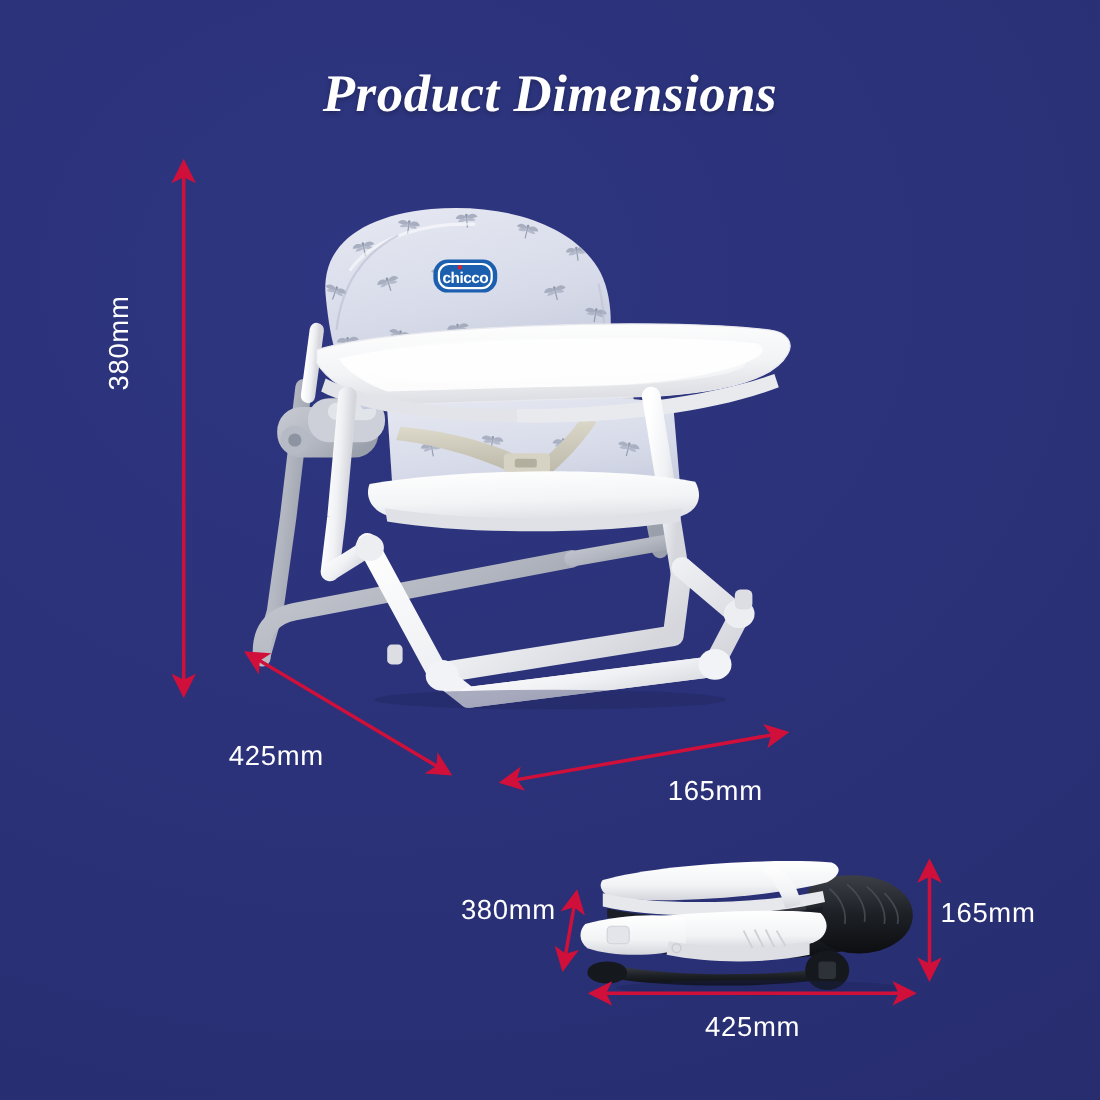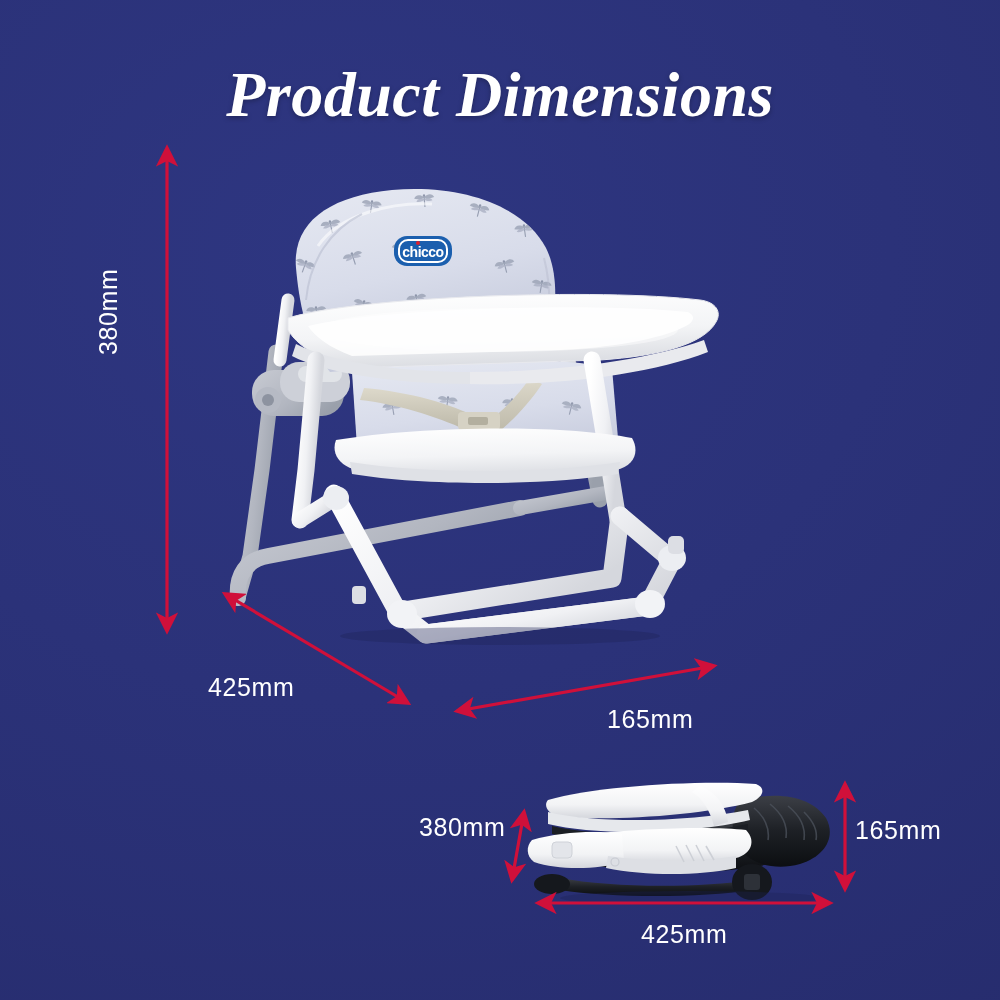--- a/index.html
+++ b/index.html
@@ -20,21 +20,21 @@
   #title {
     position: absolute;
     left: 0;
     top: 58px;
     width: 1000px;
     text-align: center;
     color: #ffffff;
     font-family: "Liberation Serif", serif;
     font-style: italic;
     font-weight: bold;
-    font-size: 64px;
+    font-size: 48px;
     letter-spacing: 0.5px;
     white-space: nowrap;
     text-shadow: 0 2px 5px rgba(0,0,0,0.28);
   }
 
   
   .dim-label {
     position: absolute;
     color: #ffffff;
     font-size: 25px;

